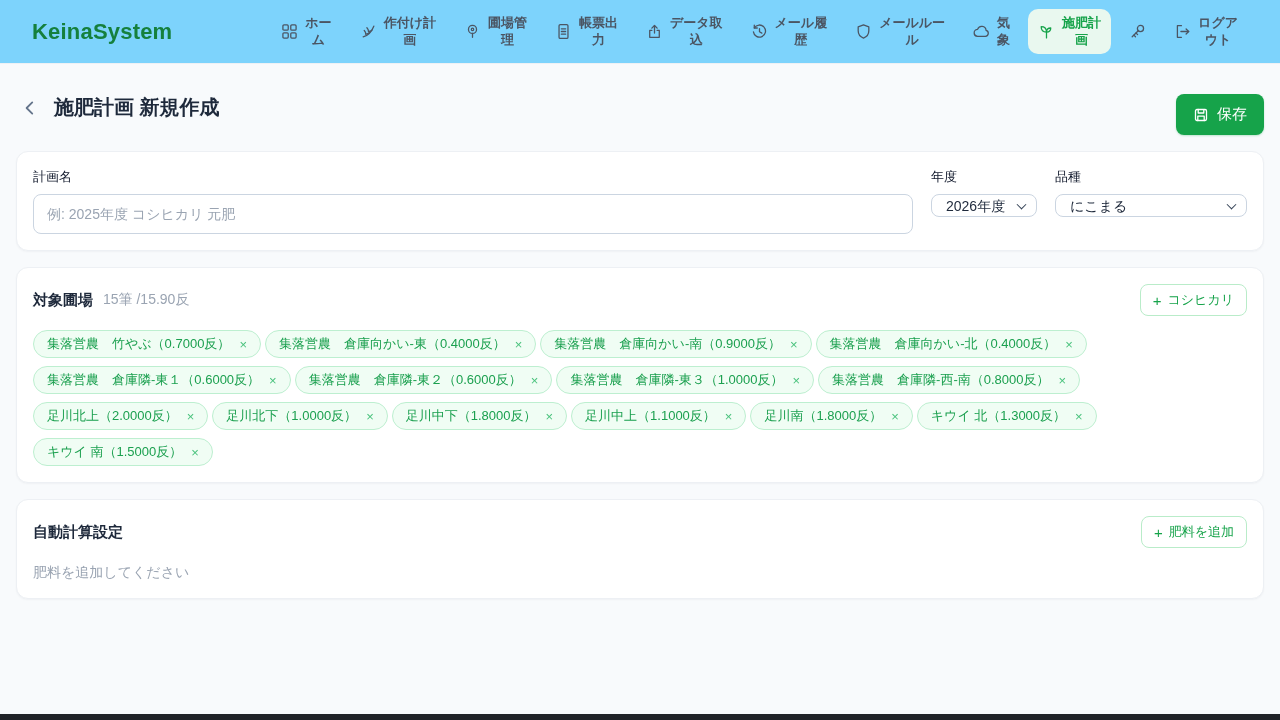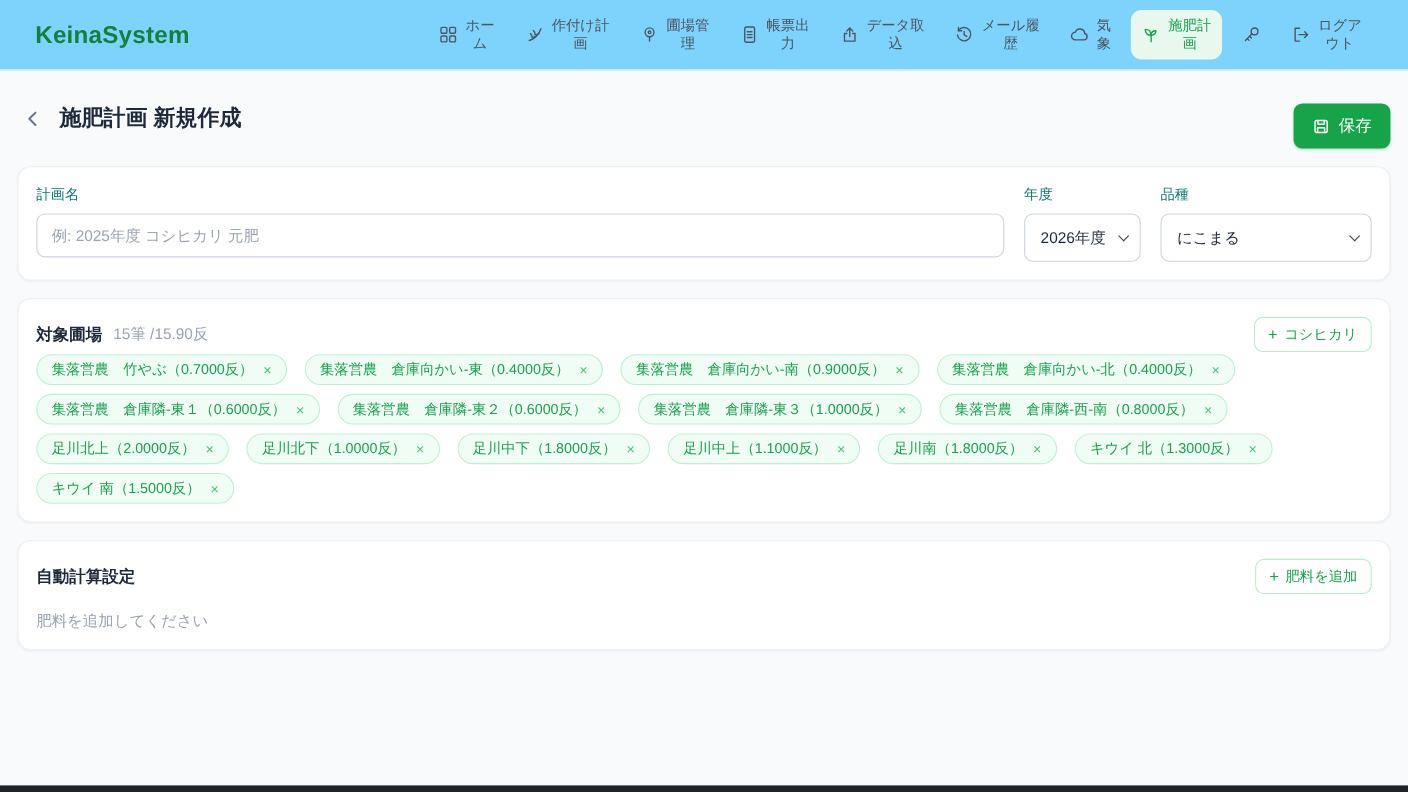--- a/index.html
+++ b/index.html
@@ -7,21 +7,21 @@
   body {
     font-family:"Liberation Sans","DejaVu Sans",sans-serif;
     background:#f8fafc; color:#1e293b; position:relative;
   }
   
   .header {
     height:64px; background:#7dd3fc; border-bottom:1px solid #eef1f5;
     display:flex; align-items:center; padding:0 32px;
   }
   .brand { font-size:22px; font-weight:bold; color:#15803d; letter-spacing:.2px; }
-  .nav { margin-left:auto; display:flex; align-items:center; gap:8px; }
+  .nav { margin-left:auto; display:flex; align-items:center; gap:8px;font-weight:bold; }
   .nav-item {
     display:flex; align-items:center; gap:7px; padding:6px 10px;
     border-radius:10px; color:#4b5563; font-size:13px; cursor:pointer;
   }
   .nav-item .nav-label { white-space:pre-line; text-align:center; line-height:1.3; }
   .nav-item.active { background:#e9f8ef; color:#16a34a; }
   .icon svg { display:block; width:17px; height:17px; fill:none; stroke:currentColor;
               stroke-width:1.2; stroke-linecap:round; stroke-linejoin:round; }
   
   .main { padding:0 16px; }
@@ -38,30 +38,30 @@
     box-shadow:0 1px 2px rgba(22,163,74,.25);
   }
   .save-btn .icon svg { width:16px; height:16px; stroke-width:1.3; }
   
   .card {
     background:#fff; border:1px solid #edf0f4; border-radius:12px;
     box-shadow:0 1px 2px rgba(15,23,42,.04); padding:16px; margin-top:16px;
   }
   .form-row { display:flex; gap:18px; align-items:flex-start; }
   .field { display:flex; flex-direction:column; }
-  .field-label { font-size:13px; color:#0f766e; font-weight:500; margin-bottom:8px; }
+  .field-label { font-size:13px; color:#0f172a; font-weight:500; margin-bottom:8px; }
   .grow { flex:1; }
   .text-input {
     height:40px; border:1px solid #cbd5e1; border-radius:8px; padding:0 13px;
     font-size:14px; color:#1e293b; font-family:inherit; width:100%; background:#fff; outline:none;
   }
   .text-input::placeholder { color:#9aa4b2; }
   .select-wrap { position:relative; }
   .select-wrap select {
-    height:44px; border:1px solid #cbd5e1; border-radius:8px; background:#fff;
+    height:23px; border:1px solid #cbd5e1; border-radius:8px; background:#fff;
     font-size:14px; color:#1e293b; font-family:inherit; appearance:none; -webkit-appearance:none;
     padding:0 30px 0 14px; width:100%; cursor:pointer; outline:none;
   }
   .select-wrap .chev {
     position:absolute; right:12px; top:50%; width:7px; height:7px;
     border-right:1.8px solid #334155; border-bottom:1.8px solid #334155;
     transform:translateY(-70%) rotate(45deg); pointer-events:none;
   }
   .w-year { width:106px; }
   .w-variety { width:192px; }
@@ -69,21 +69,21 @@
   .section-head { display:flex; align-items:center; }
   .section-title { font-size:15px; font-weight:bold; color:#1e293b; }
   .section-count { font-size:14px; color:#9aa4b2; margin-left:10px; }
   .add-btn {
     margin-left:auto; display:flex; align-items:center; gap:6px;
     background:#ffffff; border:1px solid #b9ecc9; color:#16a34a;
     border-radius:8px; padding:6px 12px; font-size:13px; cursor:pointer; font-family:inherit;
   }
   .add-btn .plus { font-size:15px; line-height:1; }
   
-  .chips { display:flex; flex-wrap:wrap; gap:8px 16px; margin-top:2px;text-align:center; }
+  .chips { display:flex; flex-wrap:wrap; gap:8px 4px; margin-top:14px;text-align:center; }
   .chip {
     display:inline-flex; align-items:center; gap:9px; padding:4px 13px;
     background:#f0fdf4; border:1px solid #bdefd0; border-radius:9999px;
     color:#1ba04f; font-size:13px;
   }
   .chip .chip-close { color:#49c27c; cursor:pointer; font-size:13px; }
   .empty-text { margin-top:16px; font-size:14px; color:#9aa4b2; }
   
   .bottom-bar { position:absolute; left:0; bottom:0; width:100%; height:6px; background:#202328; }
 </style>
@@ -155,20 +155,29 @@
       <div class="nav-item">
         <span class="icon">
           <svg viewBox="0 0 16 16">
             <path d="M3.1 4.6 A5.7 5.7 0 1 1 2.3 8.3"></path>
             <path d="M3.1 1.9 V4.7 H5.9"></path>
             <path d="M8 5.2 V8.2 L10.2 9.5"></path>
           </svg>
         </span>
         <span class="nav-label">メール履
 歴</span>
+      </div>
+      <div class="nav-item">
+        <span class="icon">
+          <svg viewBox="0 0 16 16">
+            <path d="M8 1.8 L13 3.6 V7.4 C13 10.8 10.9 13.2 8 14.2 C5.1 13.2 3 10.8 3 7.4 V3.6 Z"></path>
+          </svg>
+        </span>
+        <span class="nav-label">メールルー
+ル</span>
       </div>
       <div class="nav-item">
         <span class="icon">
           <svg viewBox="0 0 16 16">
             <path d="M4.4 12.5 h7.3 a2.8 2.8 0 0 0 .6 -5.5 a4.1 4.1 0 0 0 -8 -1 a3.2 3.2 0 0 0 .1 6.5 z"></path>
           </svg>
         </span>
         <span class="nav-label">気
 象</span>
       </div>

